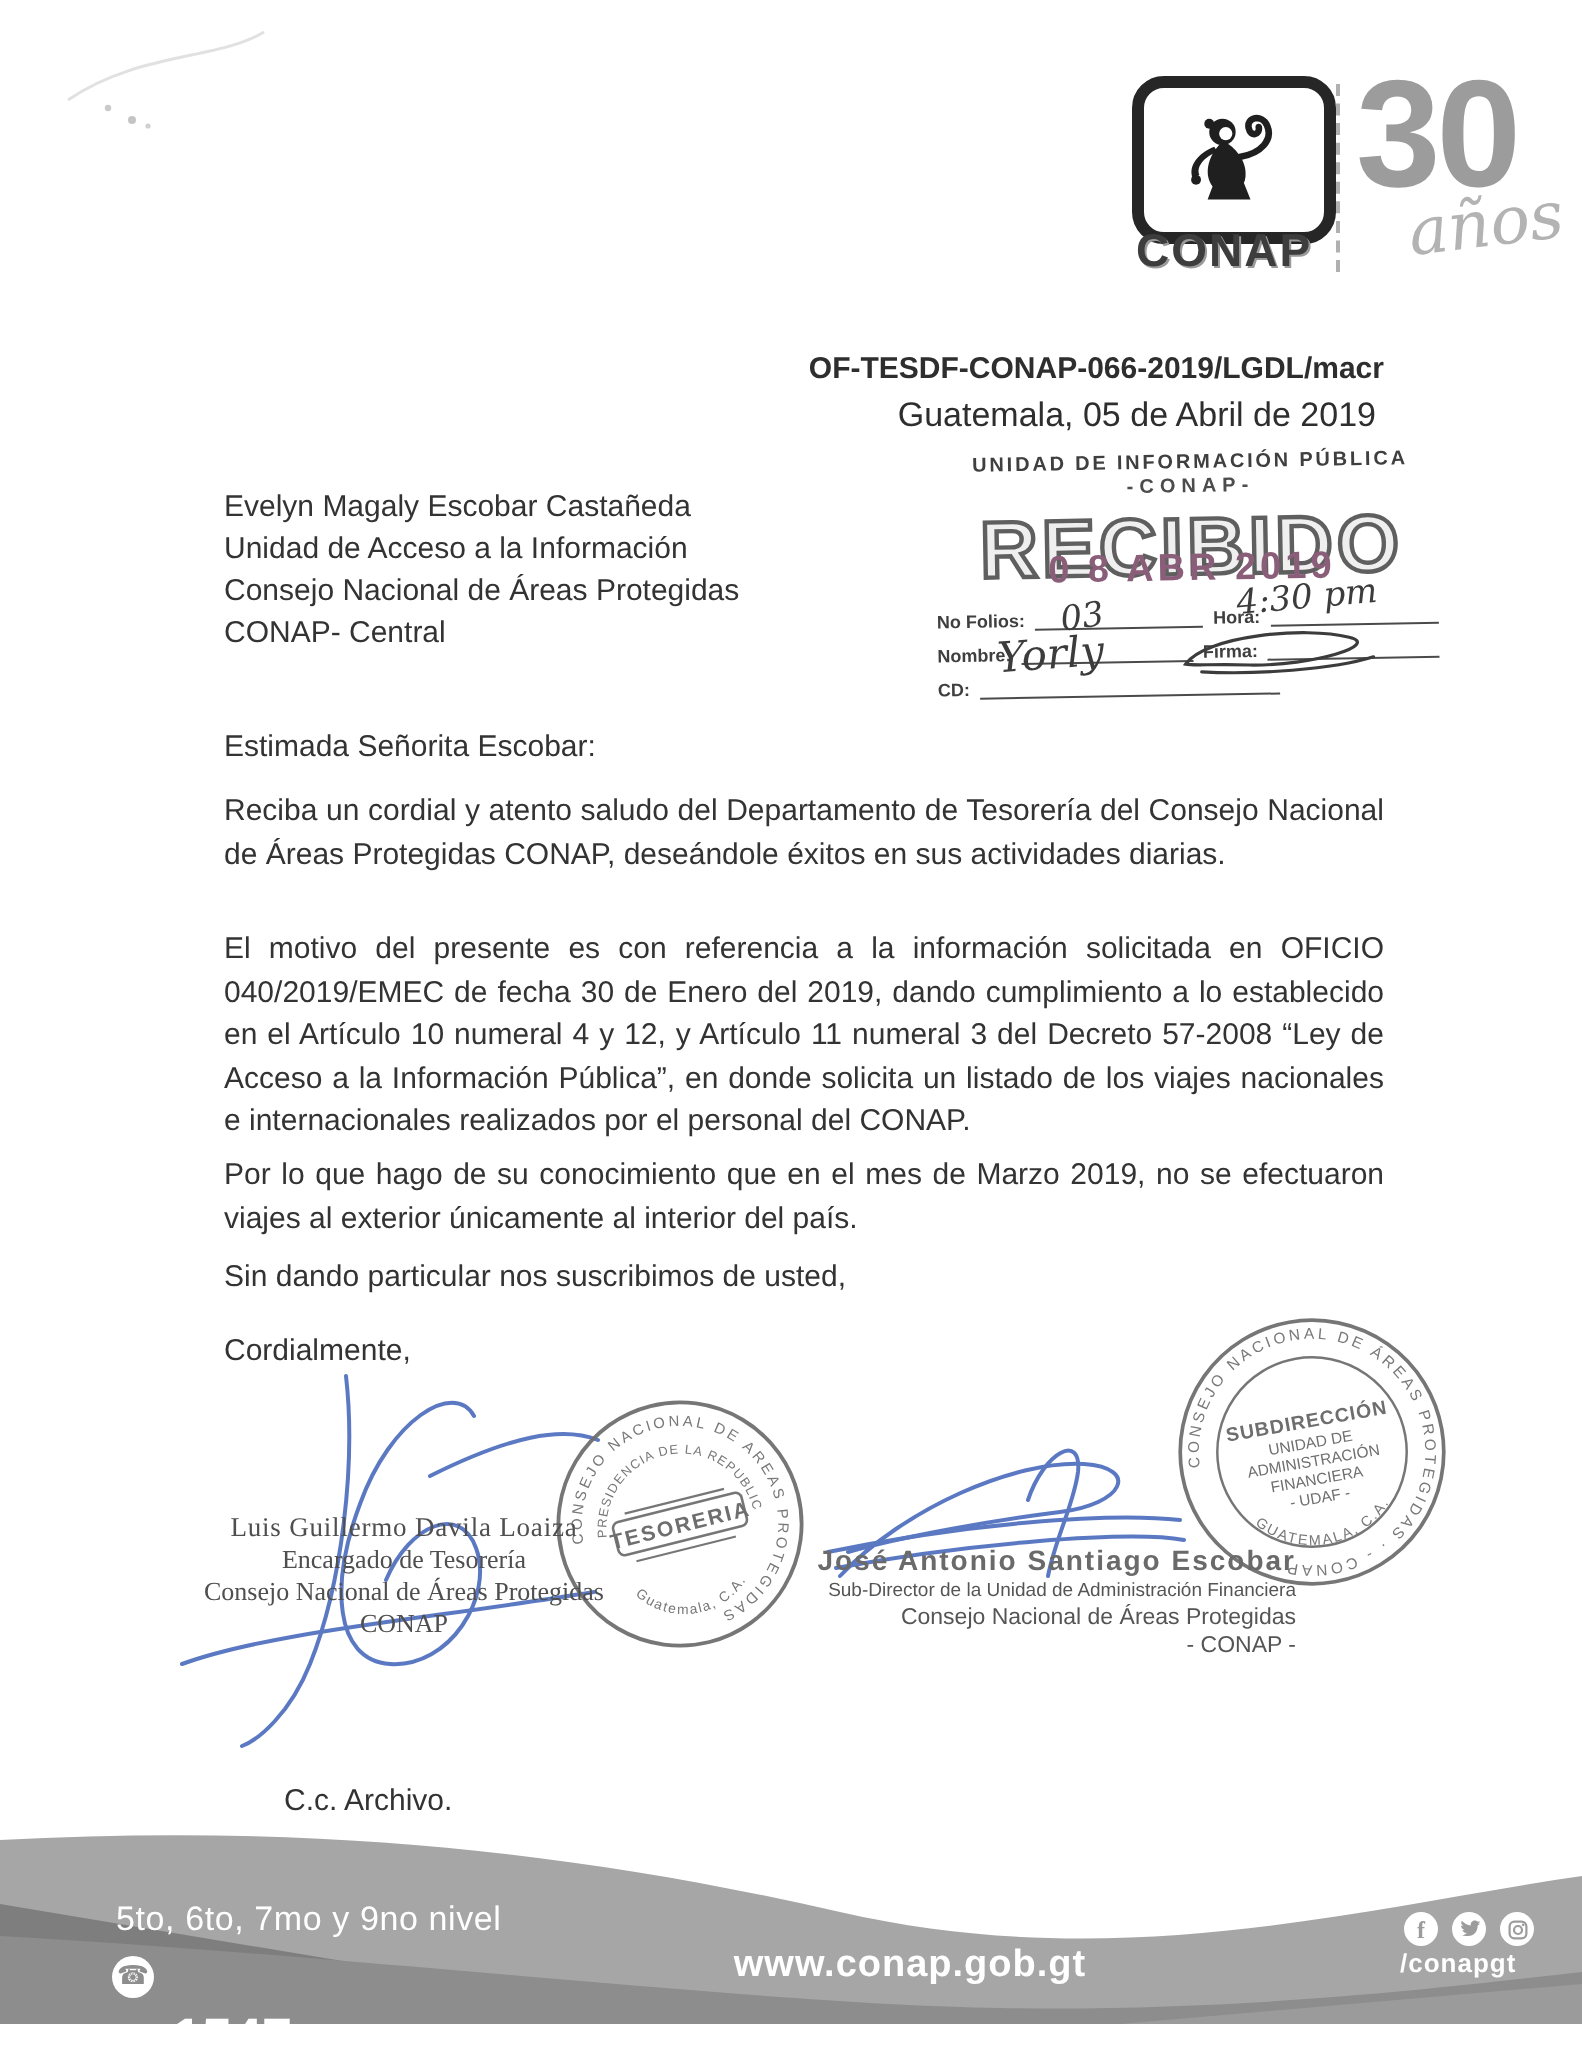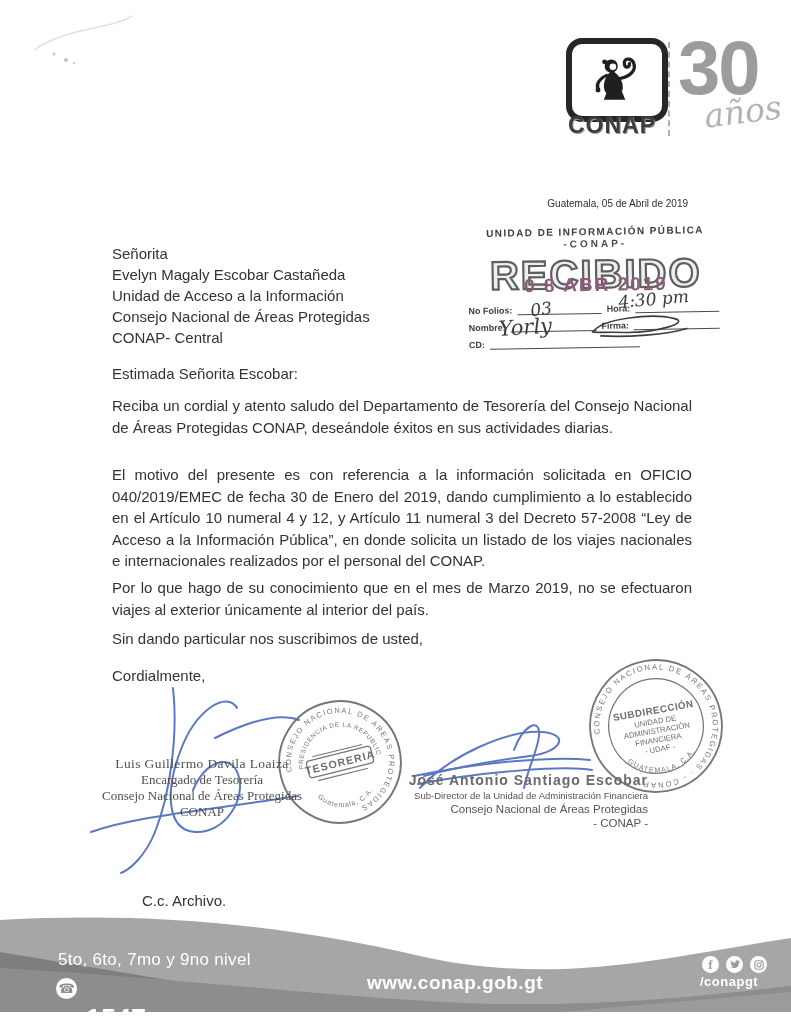--- a/index.html
+++ b/index.html
@@ -11,21 +11,21 @@
   .logo-box{left:566px;top:38px;width:90px;height:72px;border:6px solid #262626;border-radius:16px;
             display:flex;align-items:center;justify-content:center;}
   .logo-word{left:556px;top:112px;width:112px;text-align:center;font-weight:800;font-size:23px;
              color:#3d3d3d;letter-spacing:1px;text-shadow:1px 1px 0 #9a9a9a;}
   .logo-divider{left:668px;top:42px;height:94px;border-left:2px dashed #b0b0b0;width:0;}
   .anniv-number{left:678px;top:28px;font-size:76px;font-weight:800;color:#9c9c9c;letter-spacing:-2px;line-height:80px;}
   .anniv-word{left:704px;top:92px;font-size:33px;font-style:italic;font-family:"DejaVu Serif",serif;
               color:#b3b3b3;transform:rotate(-7deg);}
 
   .ref-line{right:99px;top:176px;font-weight:bold;font-size:15px;color:#2e2e2e;}
-  .date-line{right:103px;top:198px;font-size:10px;color:#2e2e2e;}
+  .date-line{right:103px;top:198px;font-size:17px;color:#2e2e2e;}
 
   
   .rstamp{left:468px;top:226px;width:256px;transform:rotate(-1deg);color:#4c4c4c;}
   .rs-office{font-size:10px;font-weight:bold;letter-spacing:1.4px;text-align:center;color:#3f3f3f;}
   .rs-org{font-size:10px;font-weight:bold;letter-spacing:3px;text-align:center;margin-top:1px;}
   .rs-word{font-size:40px;font-weight:900;letter-spacing:2px;text-align:center;line-height:46px;
            color:rgba(96,96,96,0.10);-webkit-text-stroke:2.2px #5f5f5f;margin-top:2px;}
   .rs-date{position:absolute;left:0;top:48px;width:100%;text-align:center;font-size:19px;font-weight:bold;
            color:#8a5e79;letter-spacing:2px;}
   .rs-fields{margin-top:3px;}
@@ -99,20 +99,21 @@
         <path d="M44,30 C56,28 64,20 60,11 C57,4 47,6 49,13 C50,18 56,17 55,12" fill="none" stroke="#1f1f1f" stroke-width="4" stroke-linecap="round"></path>
       </g>
       <circle cx="35" cy="16" r="4" fill="#ffffff"></circle>
     </svg>
   </div>
   <div class="abs logo-word">CONAP</div>
   <div class="abs logo-divider"></div>
   <div class="abs anniv-number">30</div>
   <div class="abs anniv-word">años</div>
 
+  <div class="abs ref-line">OF-TESDF-CONAP-066-2019/LGDL/macr</div>
   <div class="abs date-line">Guatemala, 05 de Abril de 2019</div>
 
   <div class="abs rstamp">
     <div class="rs-office">UNIDAD DE INFORMACIÓN PÚBLICA</div>
     <div class="rs-org">-CONAP-</div>
     <div class="rs-word">RECIBIDO</div>
     <div class="rs-date">0 8 ABR 2019</div>
     <div class="rs-fields">
       <div class="rs-row">
         <span>No Folios:</span>
@@ -133,21 +134,20 @@
     </div>
     <span class="hw hw-folios">03</span>
     <span class="hw hw-hora">4:30 pm</span>
     <span class="hw hw-cd">Yorly</span>
     <svg class="abs" style="left:118px;top:86px;" width="112" height="30">
       <path d="M6,20 C16,6 66,2 88,8 C104,12 70,22 38,21 C20,20 10,21 6,20 Z M14,24 C40,26 80,24 100,18" stroke="#3c3c3c" stroke-width="1.6" fill="none" stroke-linecap="round"></path>
     </svg>
   </div>
 
   <div class="abs recipient">
-    <div>Señorita</div>
     <div>Evelyn Magaly Escobar Castañeda</div>
     <div>Unidad de Acceso a la Información</div>
     <div>Consejo Nacional de Áreas Protegidas</div>
     <div>CONAP- Central</div>
   </div>
 
   <div class="abs salutation">Estimada Señorita Escobar:</div>
   <p class="abs para p1">Reciba un cordial y atento saludo del Departamento de Tesorería del Consejo Nacional de Áreas Protegidas CONAP, deseándole éxitos en sus actividades diarias.</p>
   <p class="abs para p2">El motivo del presente es con referencia a la información solicitada en OFICIO 040/2019/EMEC de fecha 30 de Enero del 2019, dando cumplimiento a lo establecido en el Artículo 10 numeral 4 y 12,  y Artículo 11 numeral 3 del Decreto 57-2008 “Ley de Acceso a la Información Pública”, en donde solicita un listado de los viajes nacionales e internacionales realizados por el personal del CONAP.</p>
   <p class="abs para p3">Por lo que hago de su conocimiento que en el mes de Marzo 2019, no se efectuaron viajes al exterior únicamente al interior del país.</p>

